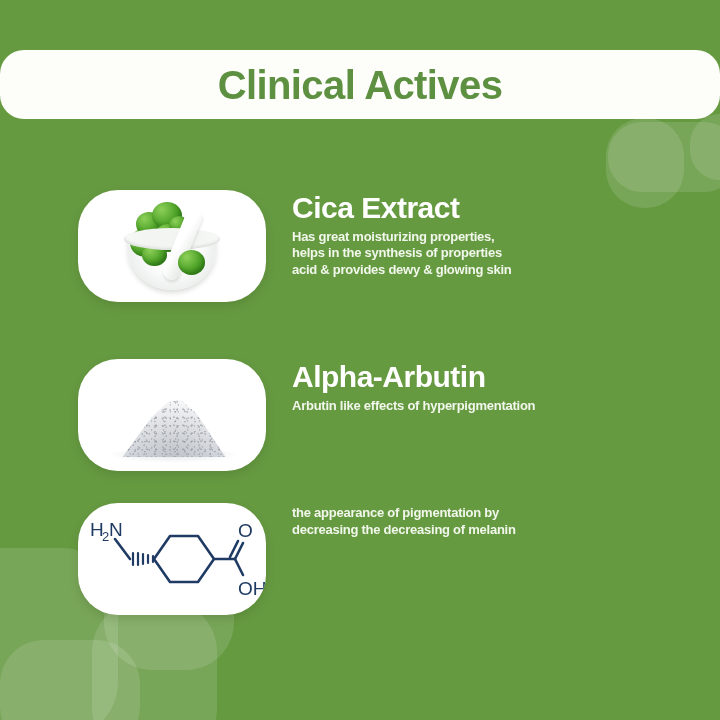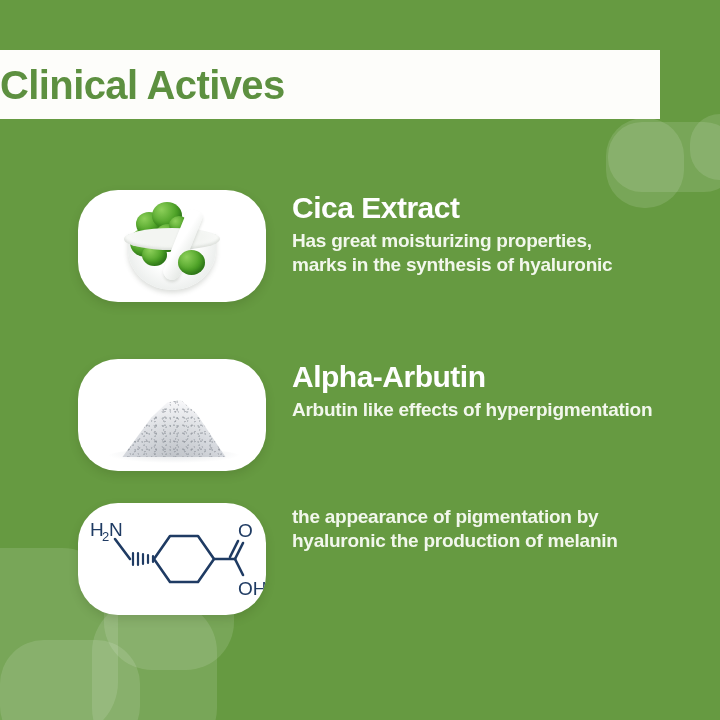--- a/index.html
+++ b/index.html
@@ -37,27 +37,28 @@
   .deco-bl-a { left: -62px;  top: 548px;  width: 180px; height: 190px; border-radius: 56px; }
   .deco-bl-b { left: 92px;   top: 600px;  width: 125px; height: 160px; border-radius: 52px; }
   .deco-bl-c { left: 104px;  top: 540px;  width: 130px; height: 130px; border-radius: 48px; }
   .deco-bl-d { left: 0px;    top: 640px;  width: 140px; height: 110px; border-radius: 44px; }
 
   
   #header-banner {
     position: absolute;
     left: 0;
     top: 50px;
-    width: 660px;
+    width: 720px;
     height: 69px;
     background: #fdfdfa;
     display: flex;
     align-items: center;
-    justify-content: flex-start;
+    justify-content: center;
     z-index: 5;
+    border-radius: 24px;
   }
   #page-title {
     color: #5d9040;
     font-size: 40px;
     font-weight: bold;
     letter-spacing: -0.6px;
     line-height: 1;
   }
 
   
@@ -93,21 +94,21 @@
   .ing-name {
     color: #ffffff;
     font-size: 30px;
     font-weight: bold;
     line-height: 1.06;
     letter-spacing: -0.5px;
     margin-bottom: 5px;
   }
   .ing-desc {
     color: #f2f7ec;
-    font-size: 19px;
+    font-size: 13px;
     font-weight: bold;
     line-height: 1.28;
     letter-spacing: -0.25px;
   }
   .ing-desc div { white-space: nowrap; }
 
   
   .mortar-bowl {
     position: absolute;
     left: 50px; top: 44px;
@@ -211,21 +212,22 @@
       <div class="leaf lf7"></div>
       <div class="leaf lf5"></div>
       <div class="mortar-rim"></div>
       <div class="pestle"></div>
       <div class="leaf lf6"></div>
     </div>
     <div class="copy">
       <div class="ing-name">Cica Extract</div>
       <div class="ing-desc">
         <div>Has great moisturizing properties,</div>
-        <div>marks in the synthesis of hyaluronic</div>
+        <div>helps in the synthesis of properties</div>
+        <div>acid &amp; provides dewy &amp; glowing skin</div>
       </div>
     </div>
   </div>
 
   <div class="row" id="row-1">
     <div class="thumb">
       <div class="powder-base"></div>
       <div class="powder"></div>
       <div class="powder-grain"></div>
     </div>
@@ -264,18 +266,18 @@
         <text x="12" y="33" font-family="'Liberation Sans', sans-serif" font-size="19" fill="#1f3b63">H</text>
         <text x="24" y="38" font-family="'Liberation Sans', sans-serif" font-size="13" fill="#1f3b63">2</text>
         <text x="31" y="33" font-family="'Liberation Sans', sans-serif" font-size="19" fill="#1f3b63">N</text>
         <text x="160" y="34" font-family="'Liberation Sans', sans-serif" font-size="19" fill="#1f3b63">O</text>
         <text x="160" y="92" font-family="'Liberation Sans', sans-serif" font-size="19" fill="#1f3b63">OH</text>
       </svg>
     </div>
     <div class="copy">
       <div class="ing-desc">
         <div>the appearance of pigmentation by</div>
-        <div>hyaluronic the production of melanin</div>
+        <div>decreasing the decreasing of melanin</div>
       </div>
     </div>
   </div>
 
 </div>
 
 </body></html>

